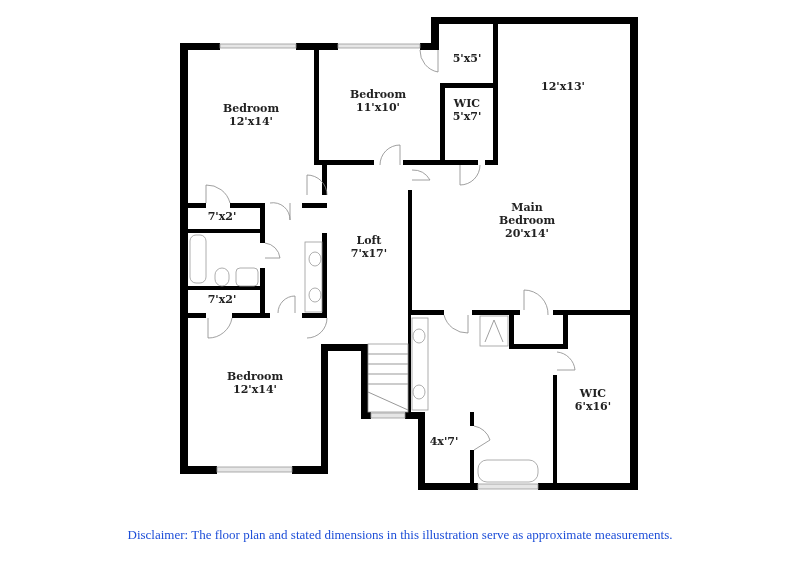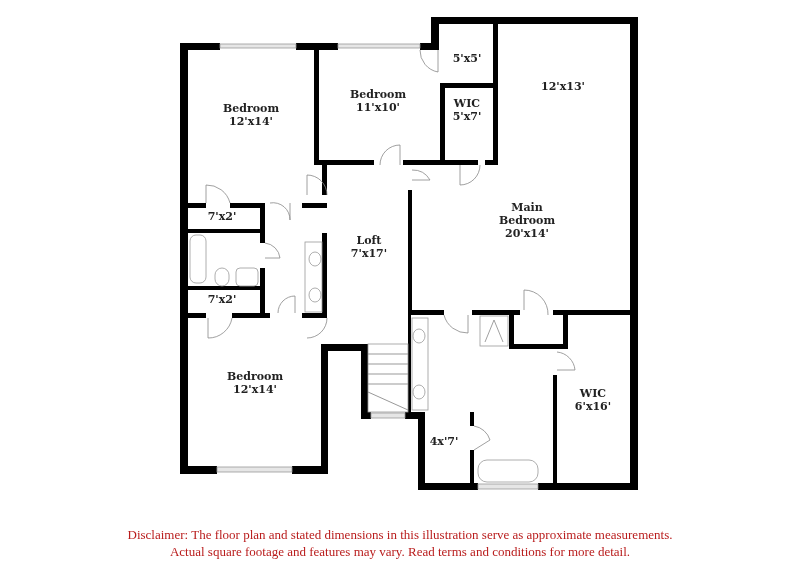--- a/index.html
+++ b/index.html
@@ -4,21 +4,21 @@
 <style>
   html, body { margin:0; padding:0; background:#ffffff; }
   body { width:800px; height:582px; position:relative; overflow:hidden; font-family:"DejaVu Serif", serif; }
   #plan { position:absolute; left:0; top:0; width:800px; height:520px; }
   .wall { fill:#000; }
   .thin { stroke:#999; stroke-width:1; fill:none; }
   .door { stroke:#888; stroke-width:0.8; fill:none; }
   .win { fill:#e6e6e6; stroke:#999; stroke-width:0.8; }
   .fix { stroke:#999; stroke-width:0.8; fill:#fff; }
   .lbl { font-family:"DejaVu Serif", serif; font-weight:bold; font-size:11px; fill:#222; text-anchor:middle; }
-  .disclaimer { position:absolute; left:0; width:800px; top:526px; text-align:center; font-family:"Liberation Serif", serif; font-size:13px; color:#b91c1c; line-height:17px; }
+  .disclaimer { position:absolute; left:0; width:800px; top:526px; text-align:center; font-family:"Liberation Serif", serif; font-size:13px; color:#1d4ed8; line-height:17px; }
 </style>
 </head>
 <body>
 
 <svg id="plan" viewBox="0 0 800 520" xmlns="http://www.w3.org/2000/svg">
 
   <g>
 
     <rect class="wall" x="180" y="43" width="8" height="430"></rect>
 
@@ -168,14 +168,13 @@
       <text class="lbl" x="593" y="410">6'x16'</text>
     </g>
     <g>
       <text class="lbl" x="444" y="445">4x'7'</text>
     </g>
   </g>
 </svg>
 
 <div class="disclaimer">
   <div>Disclaimer: The floor plan and stated dimensions in this illustration serve as approximate measurements.</div>
-  <div>Actual square footage and features may vary. Read terms and conditions for more detail.</div>
 </div>
 
 </body></html>

